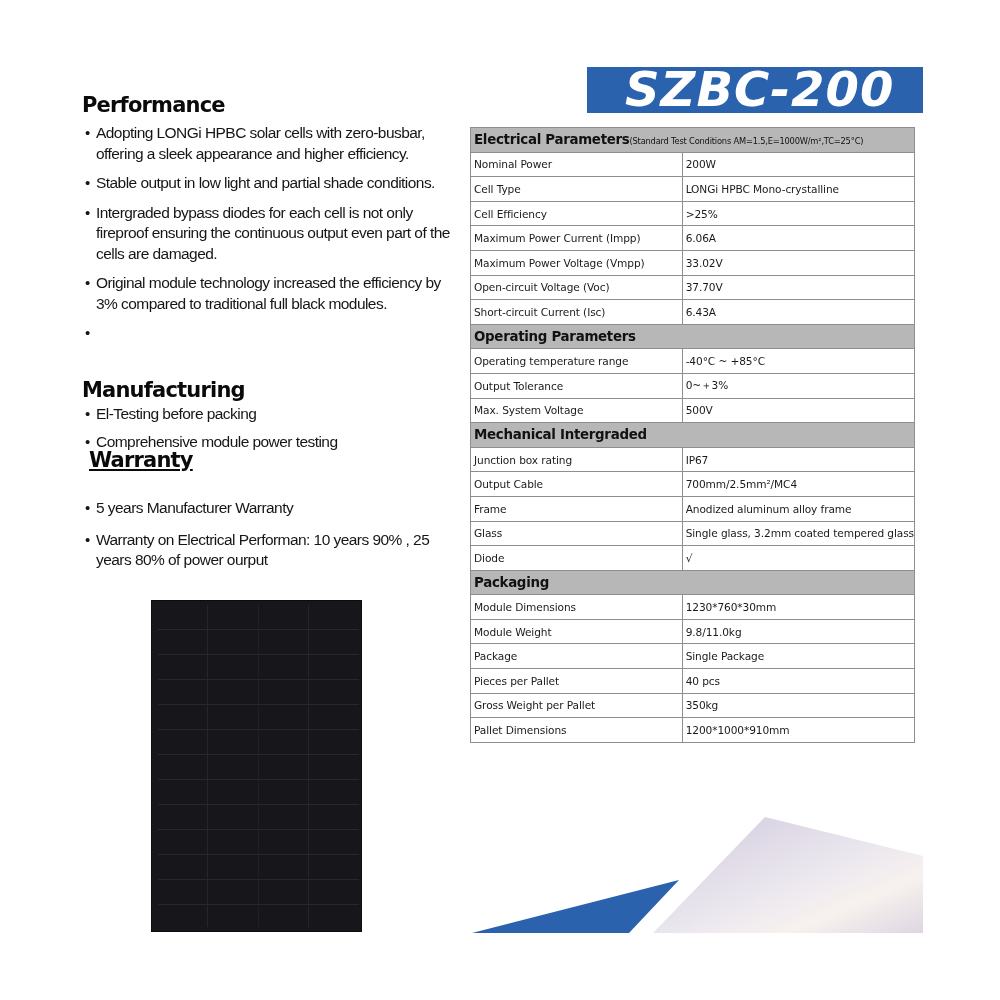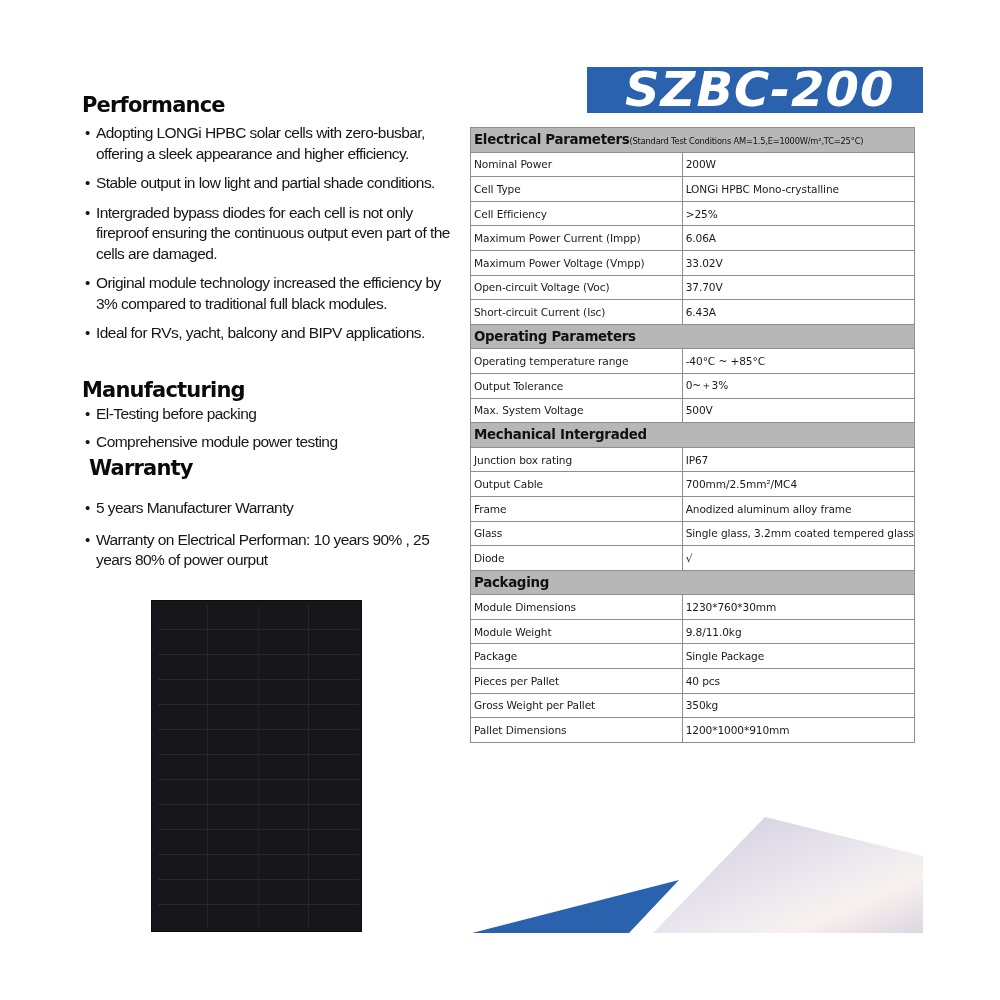--- a/index.html
+++ b/index.html
@@ -10,21 +10,21 @@
   .sec-title { font-family:"DejaVu Sans", sans-serif; font-weight:bold; font-size:21px; letter-spacing:-0.8px; color:#0a0a0a; margin:0; line-height:26px;text-align:center; }
   .bullets { list-style:none; margin:0; padding:0; }
   .bullets li { position:relative; padding-left:12px; font-size:15.5px; line-height:20.5px; letter-spacing:-0.55px; color:#161616; }
   .bullets li .dot { position:absolute; left:1px; top:0; font-size:15px; }
   #perf-title { position:absolute; left:0; top:4px; }
   #perf-list { position:absolute; left:2px; top:35px; width:380px; }
   #perf-list li { margin-bottom:9px; }
   #mfg-title { position:absolute; left:0; top:289px; }
   #mfg-list { position:absolute; left:2px; top:316px; width:380px; }
   #mfg-list li { margin-bottom:7px; }
-  #war-title { position:absolute; left:7px; top:367px; }
+  #war-title { position:absolute; left:7px; top:359px;text-decoration:underline; }
   #war-list { position:absolute; left:2px; top:410px; width:380px; }
   #war-list li { margin-bottom:11px; }
 
   
   .panel { position:absolute; left:151px; top:600px; width:211px; height:332px; background:#17161b; border:1px solid #0c0c0e; box-sizing:border-box; }
   .panel .grid { position:absolute; left:6px; top:4px; right:2px; bottom:4px;
     background-image:
       linear-gradient(to right, transparent 0, transparent 49px, #26252b 49px, #26252b 50px, transparent 50px, transparent 100px, #212026 100px, #212026 101px, transparent 101px, transparent 150px, #26252b 150px, #26252b 151px, transparent 151px),
       repeating-linear-gradient(to bottom, #17161b 0, #17161b 24px, #28272d 24px, #28272d 25px);
   }
@@ -46,21 +46,21 @@
 </head>
 <body>
 
 <div class="left">
   <h2 id="perf-title" class="sec-title">Performance</h2>
   <ul id="perf-list" class="bullets">
     <li><span class="dot">•</span><span>Adopting LONGi HPBC solar cells with zero-busbar, offering a sleek appearance and higher efficiency.</span></li>
     <li><span class="dot">•</span><span>Stable output in low light and partial shade conditions.</span></li>
     <li><span class="dot">•</span><span>Intergraded bypass diodes for each cell is not only fireproof ensuring the continuous output even part of the cells are damaged.</span></li>
     <li><span class="dot">•</span><span>Original module technology increased the efficiency by 3% compared to traditional full black modules.</span></li>
-    <li><span class="dot">•</span><span>Ideal for RVs, yacht, balcony and BIPV applications.</span></li>
+    <li><span class="dot">•</span></li>
   </ul>
 
   <h2 id="mfg-title" class="sec-title">Manufacturing</h2>
   <ul id="mfg-list" class="bullets">
     <li><span class="dot">•</span><span>El-Testing before packing</span></li>
     <li><span class="dot">•</span><span>Comprehensive module power testing</span></li>
   </ul>
 
   <h2 id="war-title" class="sec-title">Warranty</h2>
   <ul id="war-list" class="bullets">

